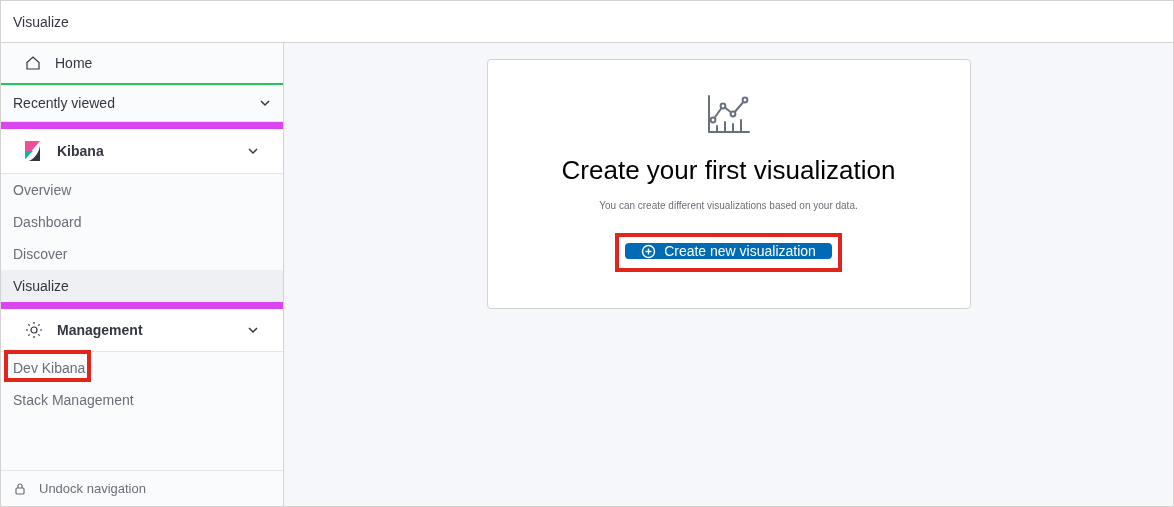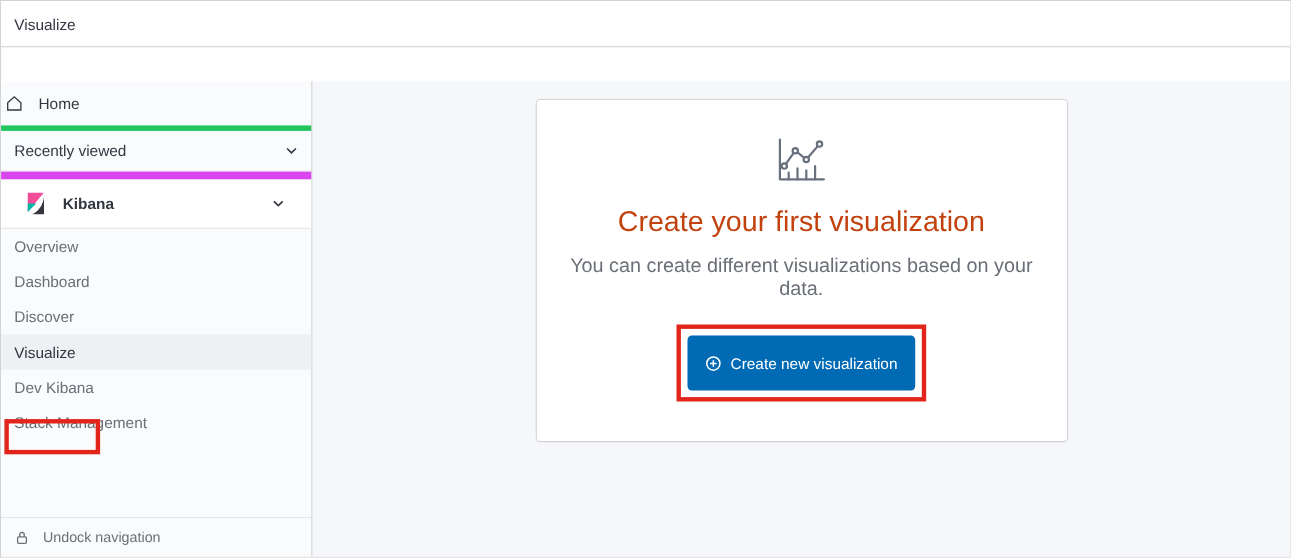--- a/index.html
+++ b/index.html
@@ -10,21 +10,20 @@
       background: #fff;
       width: 1174px;
       height: 507px;
       overflow: hidden;
     }
     .app {
       display: flex;
       flex-direction: column;
       height: 100%;
       border: 1px solid #d3d3d3;
-      gap: 31px;
     }
     .top-bar {
       height: 42px;
       border-bottom: 1px solid #d3d3d3;
       display: flex;
       align-items: center;
       padding: 0 12px;
       font-size: 14px;
       color: #343741;
       background: #fff;
@@ -44,22 +43,22 @@
     .sb-row {
       display: flex;
       align-items: center;
       padding: 10px 12px;
       color: #343741;
       font-size: 14px;
       text-decoration: none;
       cursor: pointer;
     }
     .sb-home {
-      padding: 12px 4px;
-      border-bottom: 5px solid #22c55e;
+      padding: 12px 24px;
+      border-bottom: 2px solid #22c55e;
       align-items: flex-end;
     }
     .sb-home .icon { margin-right: 14px; }
     .sb-section-header {
       justify-content: space-between;
       font-weight: 400;
       border-bottom: 1px solid #e4e5e8;
     }
     .sb-group-header {
       justify-content: space-between;
@@ -111,39 +110,39 @@
       padding: 34px 24px 36px;
       display: flex;
       flex-direction: column;
       align-items: center;
       text-align: center;
     }
     .card-icon { margin-bottom: 16px; }
     .card-title {
       font-size: 26px;
       font-weight: 400;
-      color: #c2410c;
+      color: #000000;
       margin-bottom: 14px;
     }
     .card-sub {
-      font-size: 18px;
+      font-size: 10px;
       color: #6a6f77;
       margin-bottom: 22px;
     }
     .btn-wrap {
       border: 4px solid #e1251b;
       padding: 6px;
       display: inline-block;
     }
     .btn {
       background: #006bb4;
       color: #fff;
       border: none;
       border-radius: 4px;
-      padding: 17px 16px;
+      padding: 0 16px;
       font-size: 14px;
       display: inline-flex;
       align-items: center;
       gap: 8px;
       cursor: pointer;
     }
     .chev svg { display: block; }
     .icon svg { display: block; }
   </style>
 </head>
@@ -197,20 +196,36 @@
         <span>Dashboard</span>
       </a>
       <a class="sb-row sb-item">
         <span>Discover</span>
       </a>
       <a class="sb-row sb-item active">
         <span>Visualize</span>
       </a>
       <div class="highlight-box-visualize" style="left:3px; top:307px; width:87px; height:32px;"></div>
 
+      <div class="sb-row sb-group-header">
+        <span class="left">
+          <span class="icon">
+            <svg width="18" height="18" viewBox="0 0 18 18" fill="none" stroke="#343741" stroke-width="1.2">
+              <circle cx="9" cy="9" r="3"></circle>
+              <path d="M9 1v2M9 15v2M1 9h2M15 9h2M3.3 3.3l1.4 1.4M13.3 13.3l1.4 1.4M3.3 14.7l1.4-1.4M13.3 4.7l1.4-1.4"></path>
+            </svg>
+          </span>
+          <span>Management</span>
+        </span>
+        <span class="chev">
+          <svg width="12" height="12" viewBox="0 0 12 12" fill="none" stroke="#343741" stroke-width="1.5">
+              <path d="M2 4 L6 8 L10 4"></path>
+            </svg>
+        </span>
+      </div>
       <a class="sb-row sb-item">
         <span>Dev Kibana</span>
       </a>
       <a class="sb-row sb-item">
         <span>Stack Management</span>
       </a>
 
       <div class="sb-spacer"></div>
       <div class="sb-footer">
         <span class="icon">

